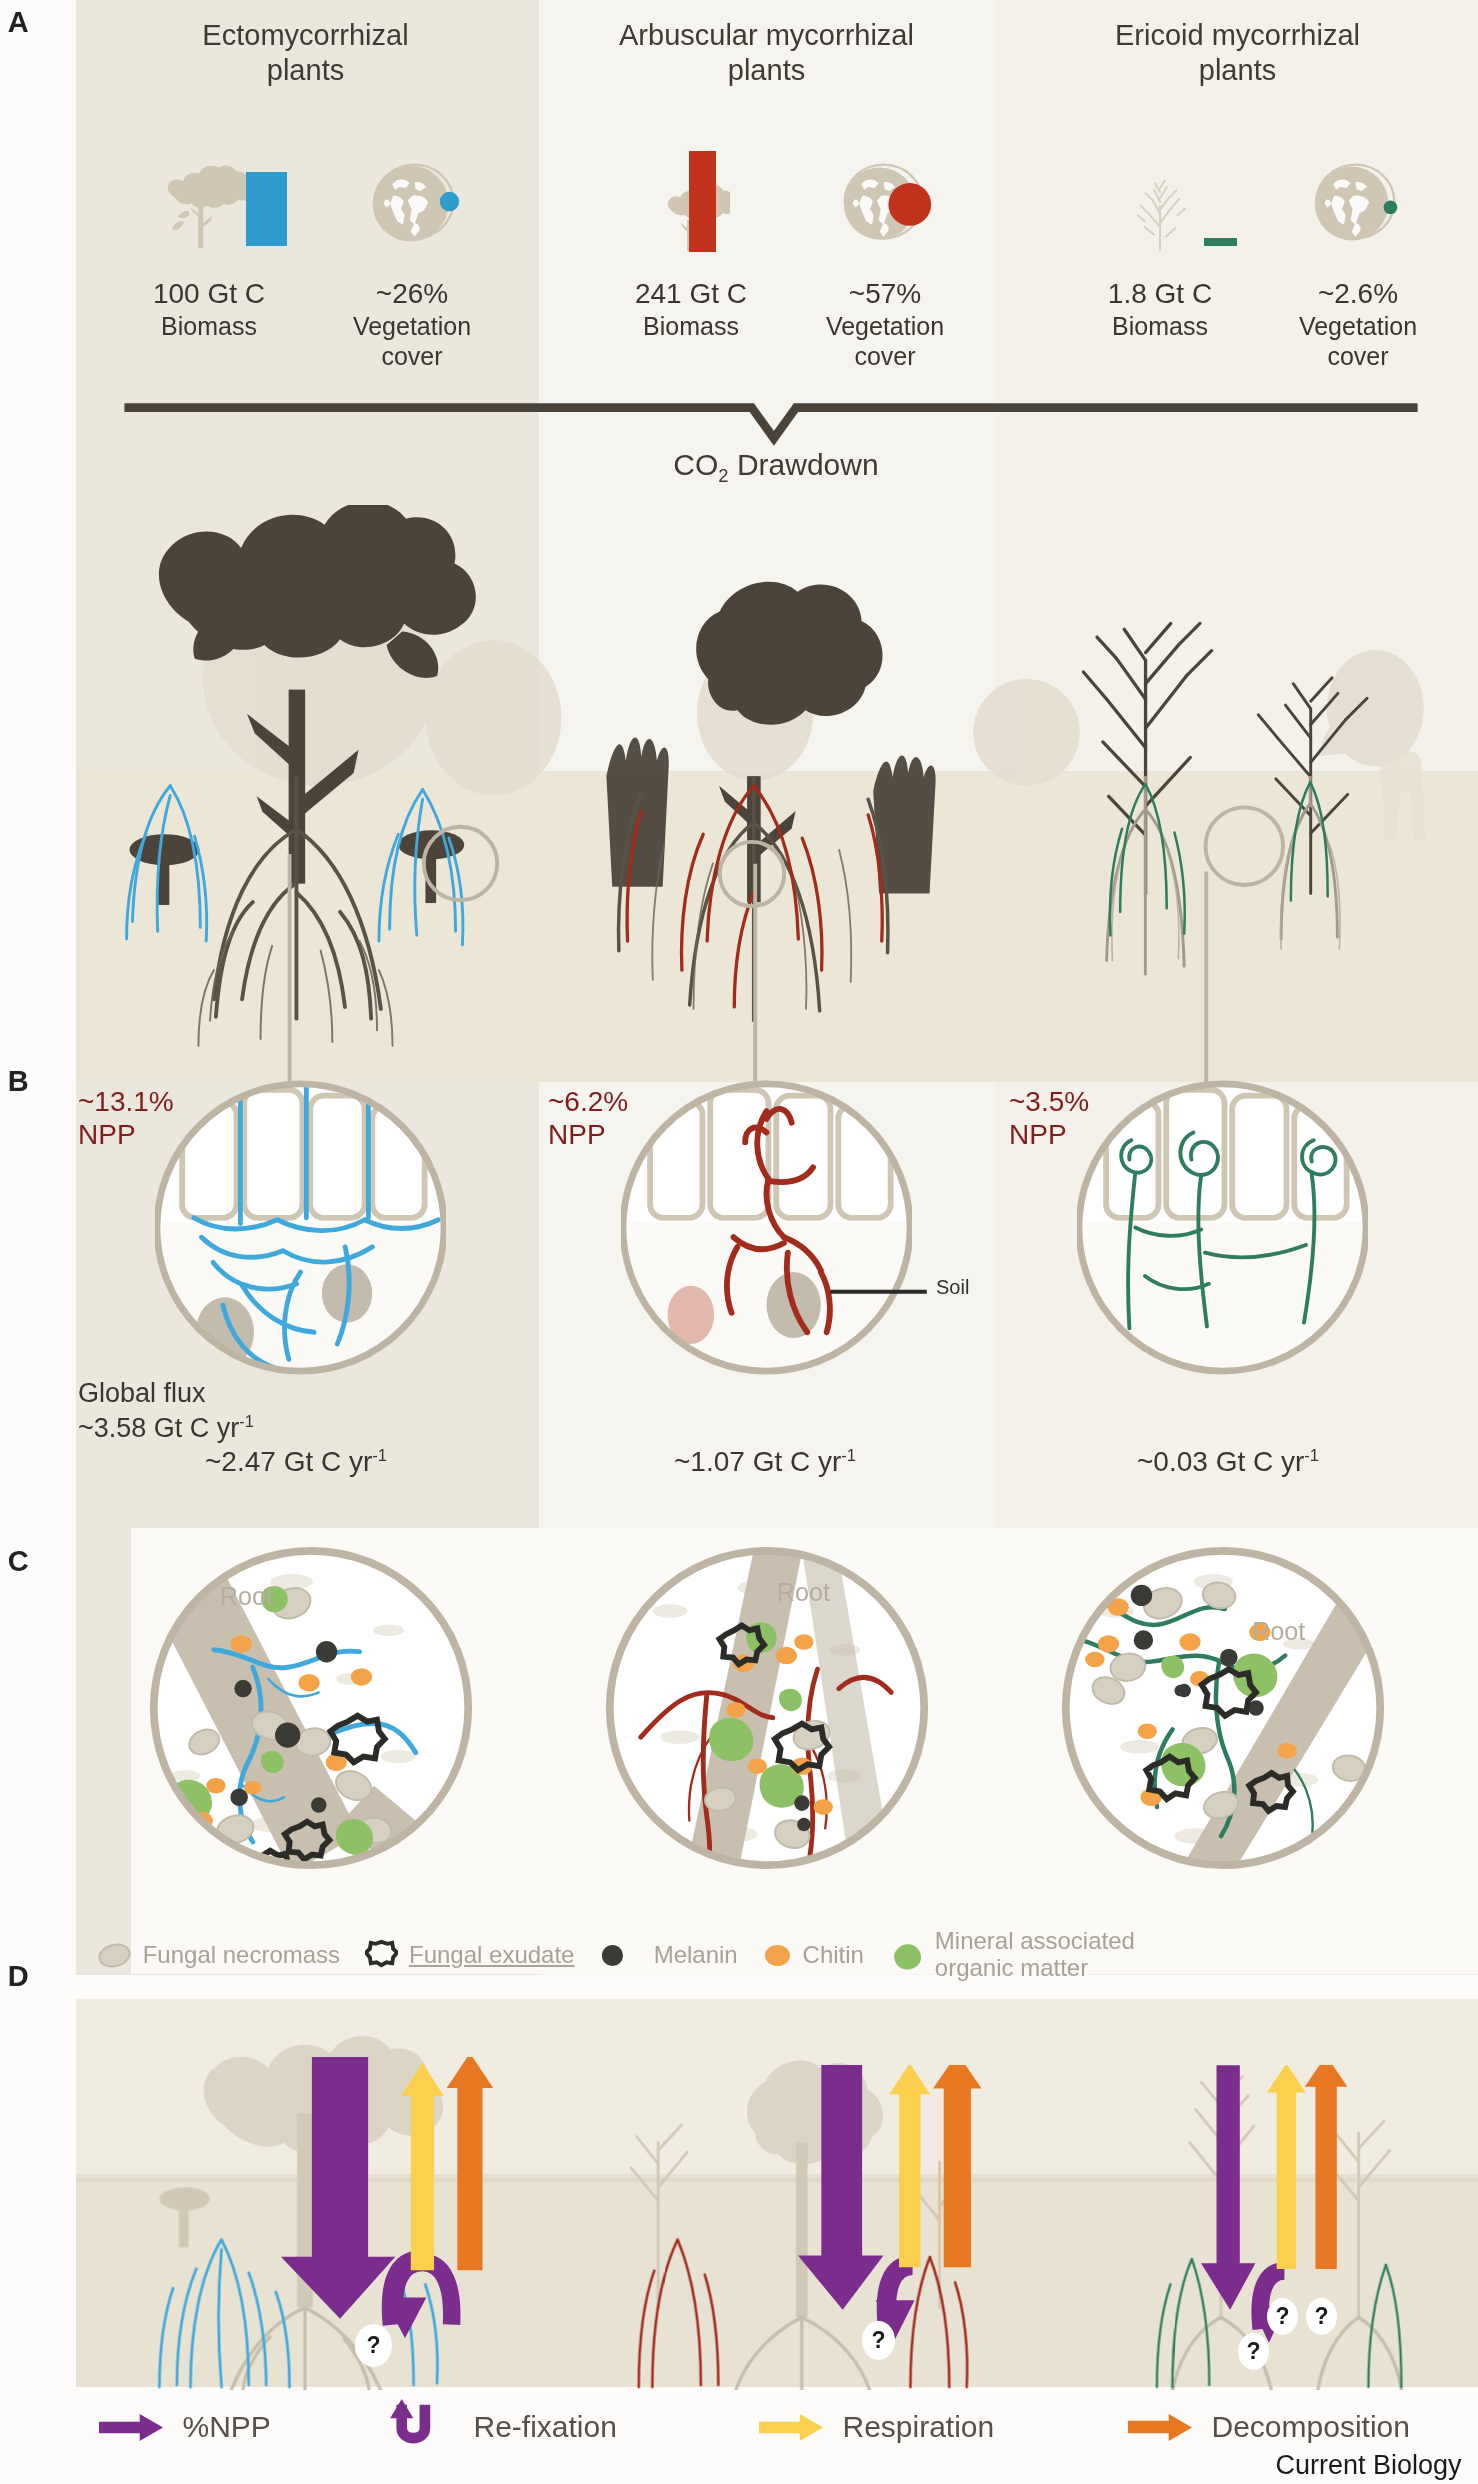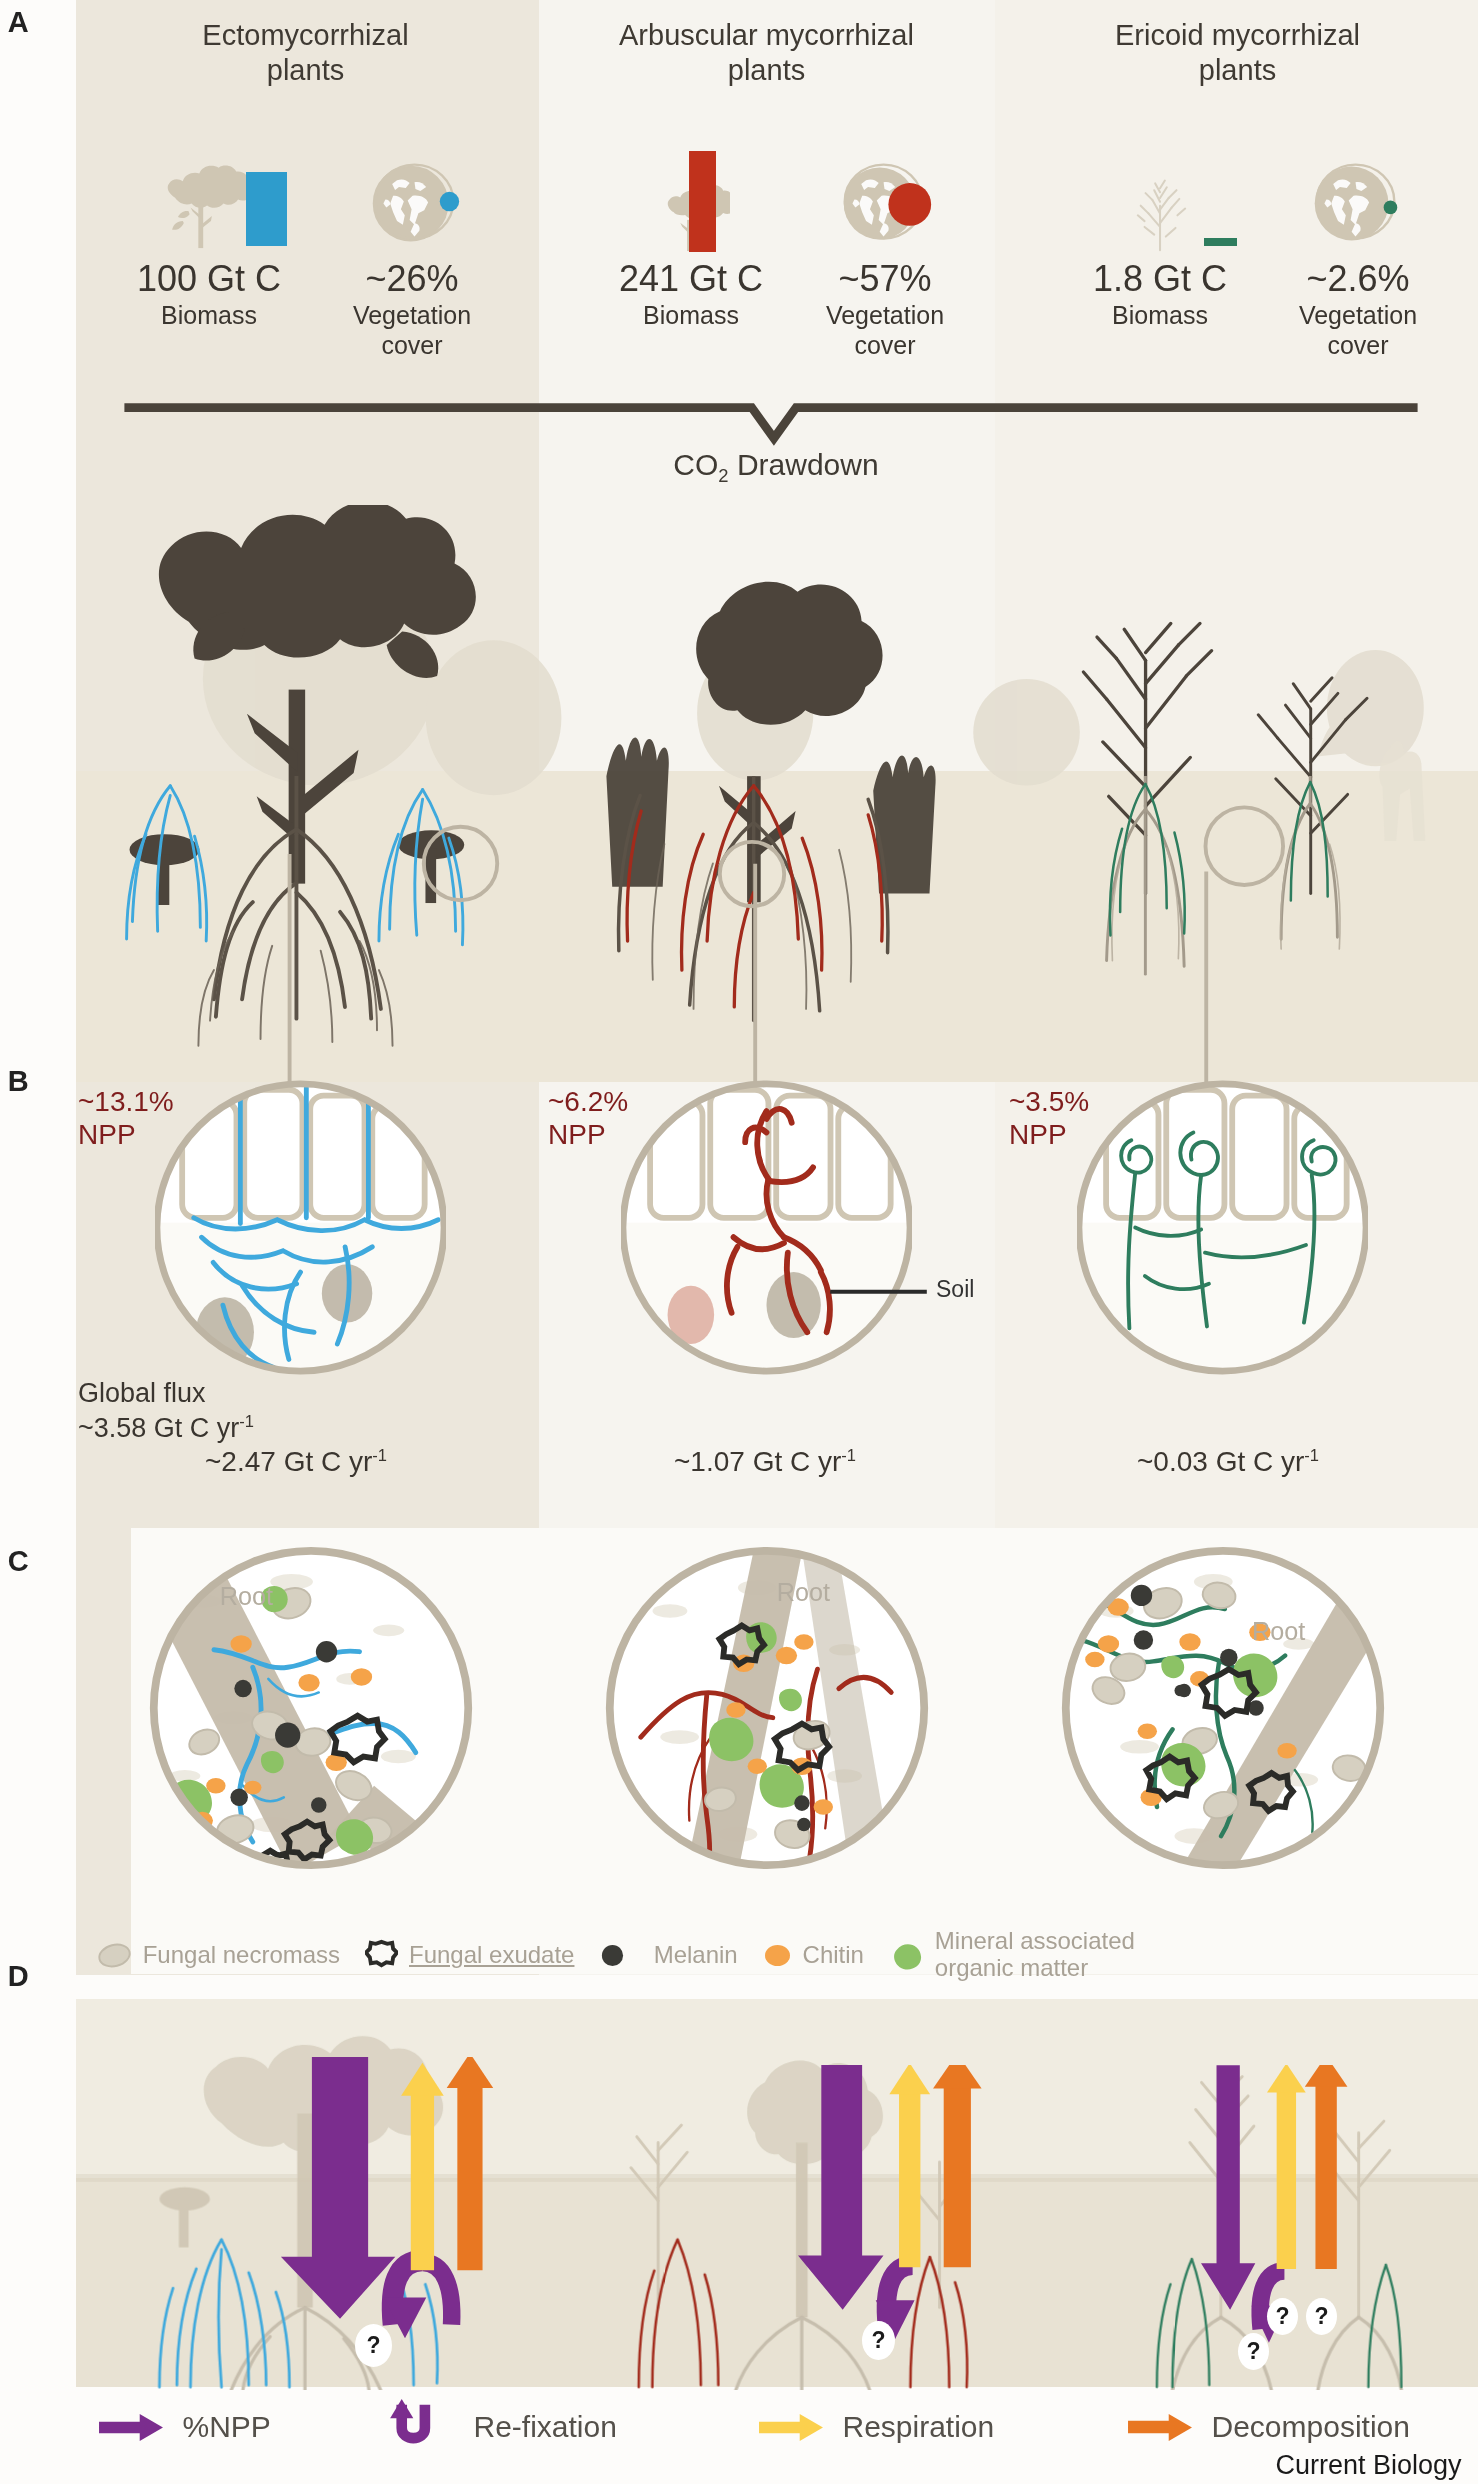--- a/index.html
+++ b/index.html
@@ -19,35 +19,35 @@
   .whitewash{position:absolute;background:#fbfaf7;}
 
   
   .panel-letter{position:absolute;font-size:29px;font-weight:bold;color:#222;
     font-family:"Liberation Sans",sans-serif;letter-spacing:0px;}
 
   
   .col-title{position:absolute;text-align:center;font-size:29px;color:#3f3a33;
      line-height:1.22;width:417px;}
   .metric{position:absolute;text-align:center;width:194px;font-size:26px;color:#3a352f;line-height:1.2;}
-  .metric .big{display:block;font-size:36px;}
+  .metric .big{display:block;font-size:28px;margin-top:20px;}
   .metric .sub{display:block;font-size:25px;}
 
   
   .svgicon{position:absolute;}
   .co2{position:absolute;top:446px;width:388px;text-align:center;font-size:30px;color:#3f3a33;}
   .co2 sub{font-size:18.4px;}
 
   
   .npp{position:absolute;font-size:28px;color:#7f1d1d;line-height:1.18;}
   .flux{position:absolute;font-size:28px;color:#3a352f;text-align:center;width:408px;}
   .flux sup{font-size:16.5px;}
   .globalflux{position:absolute;font-size:27px;color:#3a352f;line-height:1.3;left:78px;top:1376px;}
   .globalflux sup{font-size:16.5px;}
-  .soil-label{position:absolute;font-size:23px;color:#333;}
+  .soil-label{position:absolute;font-size:20px;color:#333;}
 
   
   .clegend{position:absolute;left:97px;top:1916px;width:1359px;height:78px;
      display:flex;align-items:center;gap:13.6px;}
   .lg-item{display:flex;align-items:center;gap:10.7px;font-size:24px;color:#a8a195;}
   .lg-item .lbl{line-height:1.12;}
 
   
   .dlegend{position:absolute;left:97px;top:2397px;width:1359px;height:60px;display:flex;align-items:center;}
   .dl-item{display:flex;align-items:center;gap:17.5px;font-size:30px;color:#54504a;}

